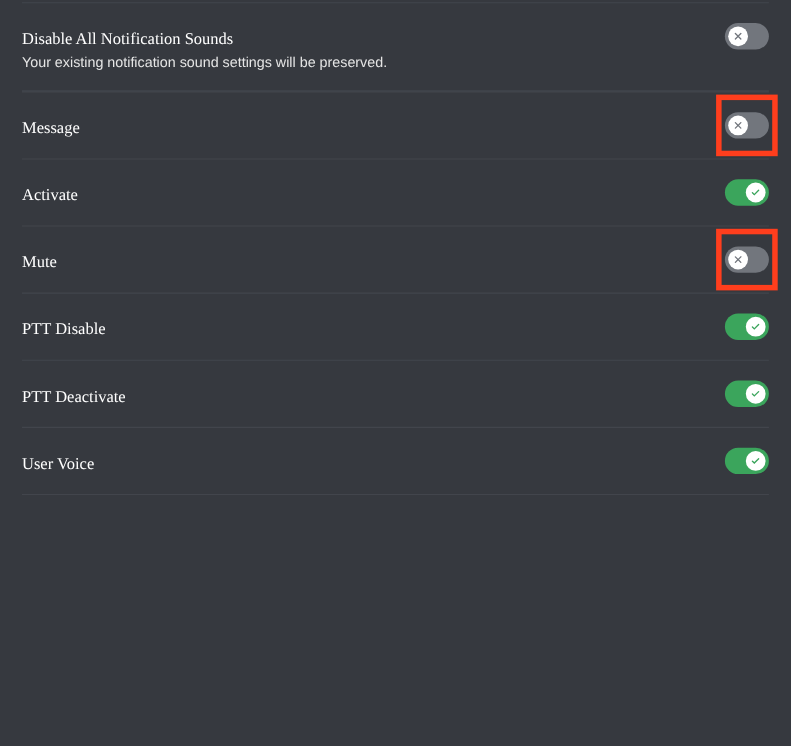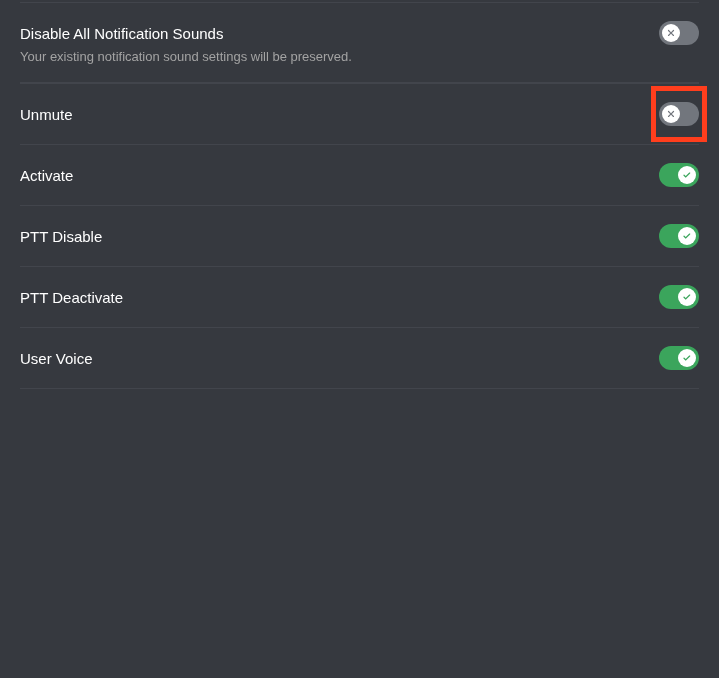--- a/index.html
+++ b/index.html
@@ -14,24 +14,25 @@
       height: 678px;
       overflow: hidden;
       color: #ffffff;
     }
     .container {
       padding: 0 20px;
     }
     .setting-row {
       display: flex;
       justify-content: space-between;
-      align-items: center;
+      align-items: flex-end;
       padding: 18px 0 18px 0;
       border-bottom: 1px solid rgba(79, 84, 92, 0.48);
       position: relative;
+      font-family: Liberation Serif, serif;
     }
     .setting-row:first-child {
       border-top: 1px solid rgba(79, 84, 92, 0.48);
     }
     .setting-header {
       border-bottom: none;
       padding-bottom: 4px;
     }
     .setting-header + .setting-description {
       border-bottom: 1px solid rgba(79, 84, 92, 0.48);
@@ -40,21 +41,21 @@
     .setting-label {
       font-size: 15px;
       font-weight: 500;
       color: #ffffff;
       display: flex;
       align-items: center;
       gap: 8px;
     }
     .setting-description {
       font-size: 13px;
-      color: #a3a3a3;
+      color: #e5e5e5;
       padding-bottom: 18px;
       border-bottom: 1px solid rgba(79, 84, 92, 0.48);
     }
     .toggle {
       width: 40px;
       height: 24px;
       border-radius: 12px;
       position: relative;
       cursor: pointer;
       display: inline-block;
@@ -128,21 +129,21 @@
             <path fill="#72767d" d="M5.13 5.13a1 1 0 011.41 0L10 8.59l3.46-3.46a1 1 0 111.41 1.41L11.41 10l3.46 3.46a1 1 0 01-1.41 1.41L10 11.41l-3.46 3.46a1 1 0 01-1.41-1.41L8.59 10 5.13 6.54a1 1 0 010-1.41z"></path>
           </svg>
       </div>
     </div>
   </div>
   <div class="setting-description">Your existing notification sound settings will be preserved.</div>
 
   <div id="items-container">
       <div class="setting-row">
         <div class="setting-label">
-          <span>Unmute</span>
+          <span>Message</span>
         </div>
         <div class="toggle toggle-off">
           <div class="toggle-knob">
             <svg viewBox="0 0 20 20">
               <path fill="#72767d" d="M5.13 5.13a1 1 0 011.41 0L10 8.59l3.46-3.46a1 1 0 111.41 1.41L11.41 10l3.46 3.46a1 1 0 01-1.41 1.41L10 11.41l-3.46 3.46a1 1 0 01-1.41-1.41L8.59 10 5.13 6.54a1 1 0 010-1.41z"></path>
             </svg>
           </div>
         </div>
         <div class="highlight-box"></div>
       </div>
@@ -150,20 +151,33 @@
         <div class="setting-label">
           <span>Activate</span>
         </div>
         <div class="toggle toggle-on">
           <div class="toggle-knob">
             <svg viewBox="0 0 20 20">
               <path fill="#3ba55c" d="M7.89 14.65l-3.54-3.54a1 1 0 111.41-1.41l2.13 2.12 5.84-5.84a1 1 0 111.42 1.42l-7.26 7.25z"></path>
             </svg>
           </div>
         </div>
+      </div>
+      <div class="setting-row">
+        <div class="setting-label">
+          <span>Mute</span>
+        </div>
+        <div class="toggle toggle-off">
+          <div class="toggle-knob">
+            <svg viewBox="0 0 20 20">
+              <path fill="#72767d" d="M5.13 5.13a1 1 0 011.41 0L10 8.59l3.46-3.46a1 1 0 111.41 1.41L11.41 10l3.46 3.46a1 1 0 01-1.41 1.41L10 11.41l-3.46 3.46a1 1 0 01-1.41-1.41L8.59 10 5.13 6.54a1 1 0 010-1.41z"></path>
+            </svg>
+          </div>
+        </div>
+        <div class="highlight-box"></div>
       </div>
       <div class="setting-row">
         <div class="setting-label">
           <span>PTT Disable</span>
         </div>
         <div class="toggle toggle-on">
           <div class="toggle-knob">
             <svg viewBox="0 0 20 20">
               <path fill="#3ba55c" d="M7.89 14.65l-3.54-3.54a1 1 0 111.41-1.41l2.13 2.12 5.84-5.84a1 1 0 111.42 1.42l-7.26 7.25z"></path>
             </svg>

